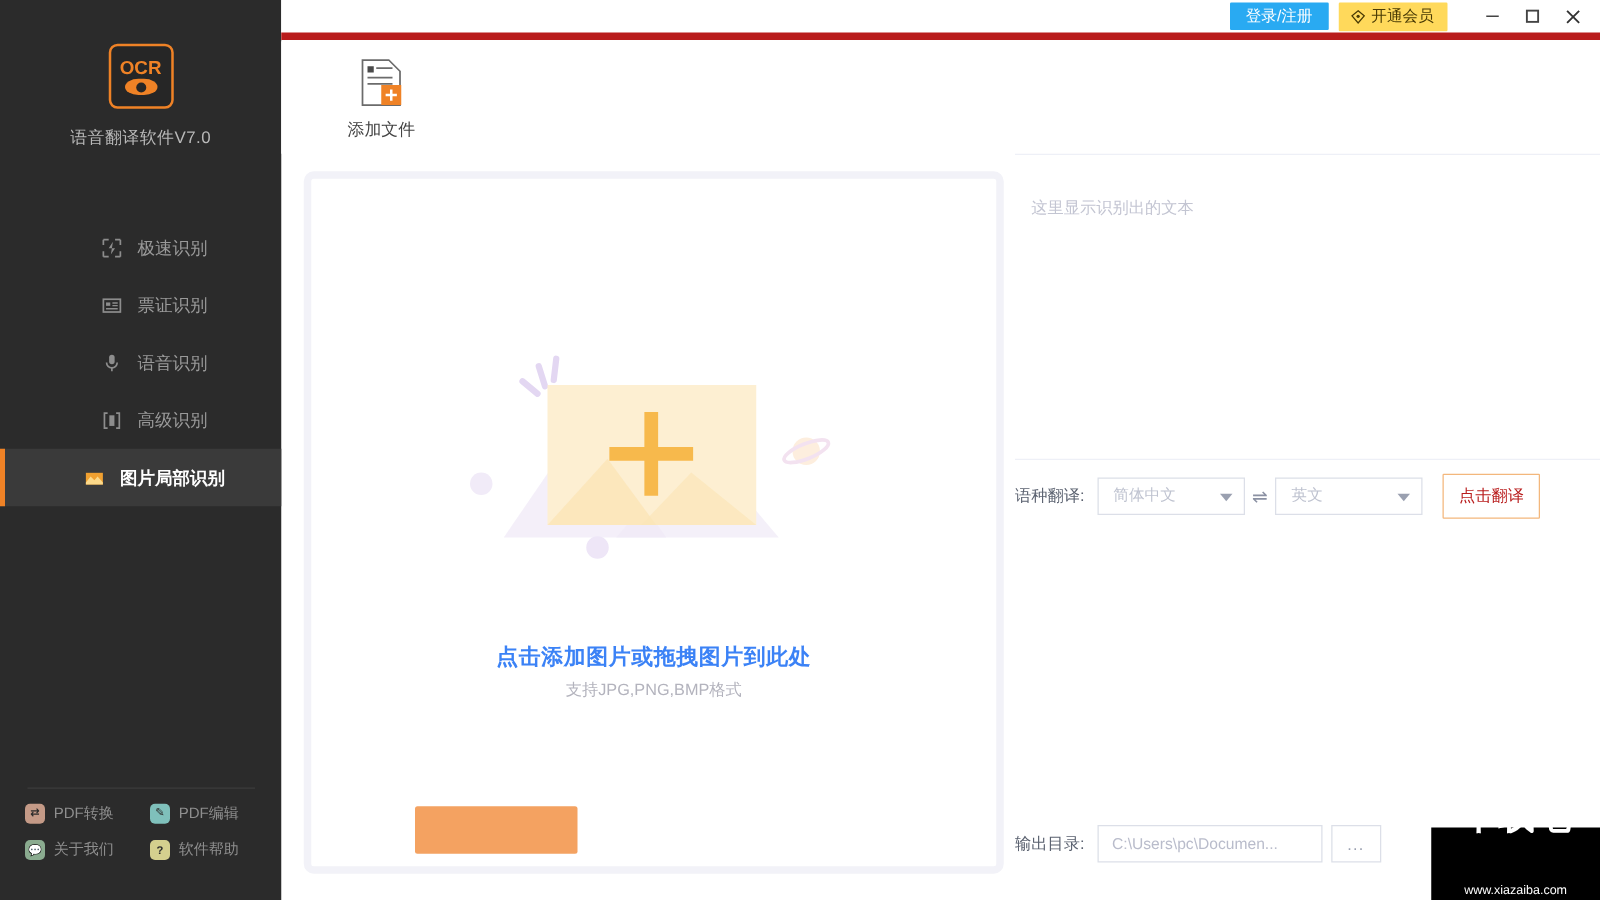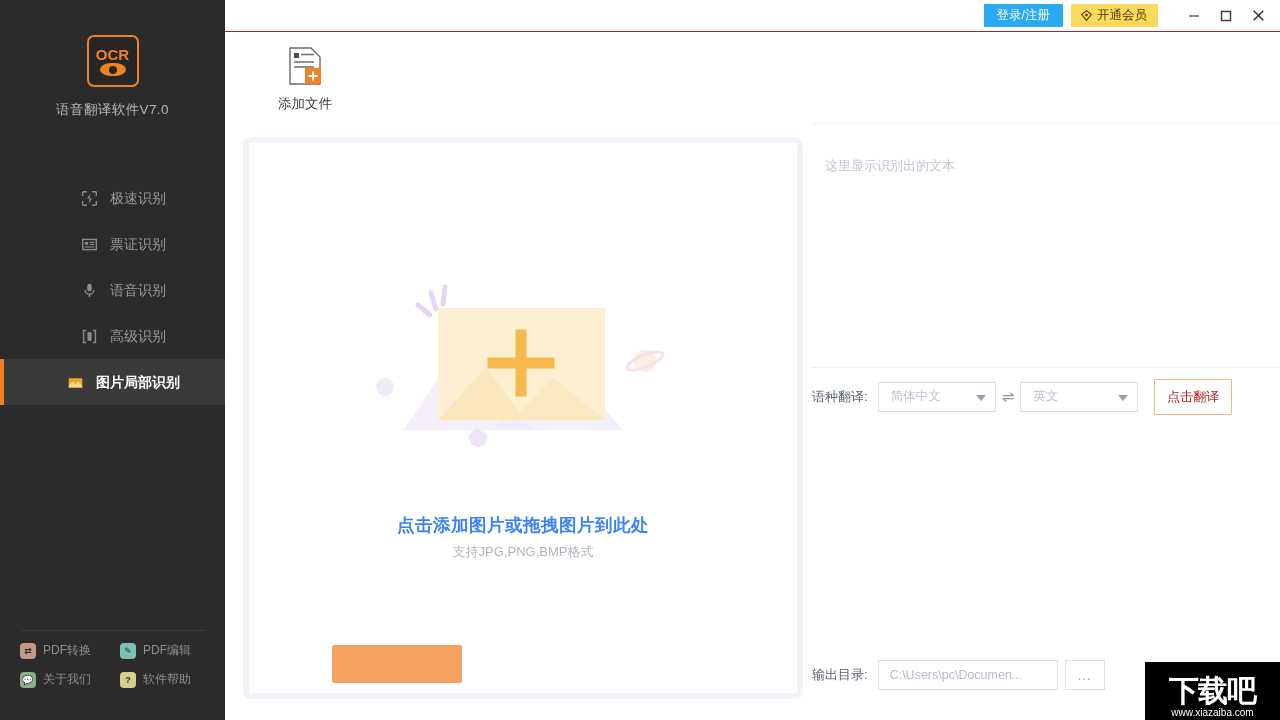--- a/index.html
+++ b/index.html
@@ -91,21 +91,21 @@
     display: flex; align-items: center; justify-content: center;
     font-size: 9px; color: #2b2b2b; font-weight: bold;
     flex: 0 0 16px;
   }
 
   
   .titlebar {
     position: absolute; left: 225px; top: 0;
     width: 1055px; height: 32px;
     background: #ffffff;
-    border-bottom: 1px solid #b91c1c;
+    border-bottom: 6px solid #b91c1c;
     display: flex; align-items: center; justify-content: flex-end;
   }
   .btn-login {
     background: #29aaf2; color: #fff;
     font-size: 12.5px;
     padding: 5px 13px; border: none; border-radius: 1px;
     cursor: pointer; line-height: 1;
   }
   .btn-vip {
     background: #ffd95b; color: #4a3b05;
@@ -243,21 +243,21 @@
     display: flex; flex-direction: column;
     align-items: center; justify-content: flex-end;
     padding-bottom: 2px;
     pointer-events: none;
   }
   .wm-cn {
     color: #fff; font-size: 30px; font-weight: bold;
     line-height: 32px; letter-spacing: -1px;
     font-family: "DejaVu Sans", sans-serif;
   }
-  .wm-url { color: #fff; font-size: 10px; line-height: 11px; }
+  .wm-url { color: #fff; font-size: 10px; line-height: 11px; margin-top: 38px; }
 </style>
 </head>
 <body>
 
 <div id="app">
 
   <div class="sidebar">
 
     <div class="logo-wrap">
       <div class="logo-box">

